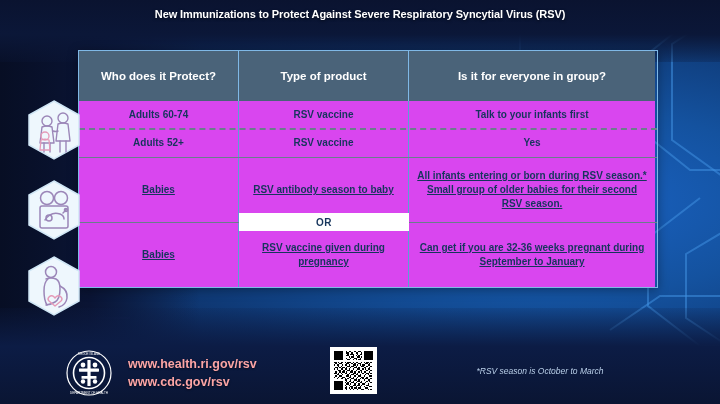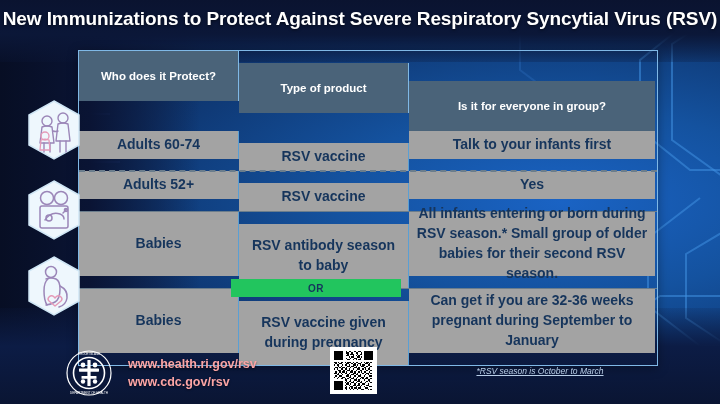--- a/index.html
+++ b/index.html
@@ -43,21 +43,21 @@
   }
   .hexes { position: absolute; inset: 0; }
   .hexes svg { display: block; width: 100%; height: 100%; }
 
   
   .title {
     position: absolute;
     left: 0; right: 0; top: 8px;
     text-align: center;
     color: #ffffff;
-    font-size: 19px;
+    font-size: 11px;
     font-weight: bold;
     letter-spacing: -0.1px;
     text-shadow: 0 1px 3px rgba(0,0,0,0.55);
   }
 
   
   .table-wrap {
     position: absolute;
     left: 78px;
     top: 50px;
@@ -68,45 +68,45 @@
   .trow { display: flex; }
   .tcell {
     box-sizing: border-box;
     display: flex;
     align-items: center;
     justify-content: center;
     text-align: center;
     padding: 5px 7px;
   }
   .c1 { width: 160px; }
-  .c2 { width: 170px; margin-top: 12px; }
+  .c2 { width: 170px; }
   .c3 { width: 246px; }
 
   .header-row .tcell {
     background: #4a6379;
     color: #ffffff;
     font-size: 11.5px;
     font-weight: bold;
     height: 50px;
     line-height: 1.25;
     border-right: 1px solid #7fb8e6;
   }
-  .header-row .tcell:last-child { border-right: none; margin-top: 30px; }
+  .header-row .tcell:last-child { border-right: none; }
 
   .body-row .tcell {
-    background: #a3a3a3;
+    background: #d946ef;
     color: #16355c;
-    font-size: 14px;
+    font-size: 10px;
     font-weight: bold;
     line-height: 1.42;
     border-right: 1px solid #5a9fd4;
   }
   .body-row .tcell:last-child { border-right: none; }
 
-  .h-tall { height: 64px; }
+  .h-tall { height: 64px; text-decoration: underline; }
   .h-short { height: 28px; }
 
   .row-sep { border-top: 1px solid #6b7d8c; }
 
   
   .dashed-sep {
     position: relative;
     height: 0;
   }
   .dashed-sep .dash-line {
@@ -116,30 +116,30 @@
   }
 
   
   .or-band {
     position: relative;
     height: 0;
   }
   .or-chip {
     position: absolute;
     top: -9px;
-    left: 152px;
+    left: 160px;
     width: 170px;
     height: 18px;
     display: flex;
     align-items: center;
     justify-content: center;
     color: #16355c;
     font-size: 10px;
     font-weight: bold;
-    background: #22c55e;
+    background: #ffffff;
     letter-spacing: 0.5px;
   }
 
   
   .badge {
     position: absolute;
     width: 54px;
     height: 60px;
     z-index: 5;
   }
@@ -183,21 +183,20 @@
 
   .footnote {
     position: absolute;
     left: 420px;
     top: 366px;
     width: 240px;
     text-align: center;
     color: #b9cfe8;
     font-size: 8.5px;
     font-style: italic;
-    text-decoration: underline;
   }
 </style>
 </head>
 <body>
 
 <div id="poster">
 
   <div class="bg-base"></div>
 
   <div class="hexes">

